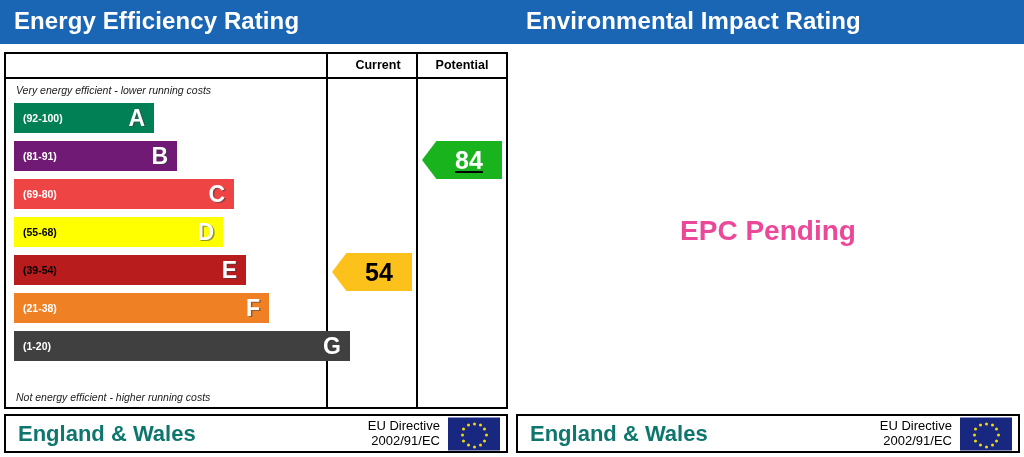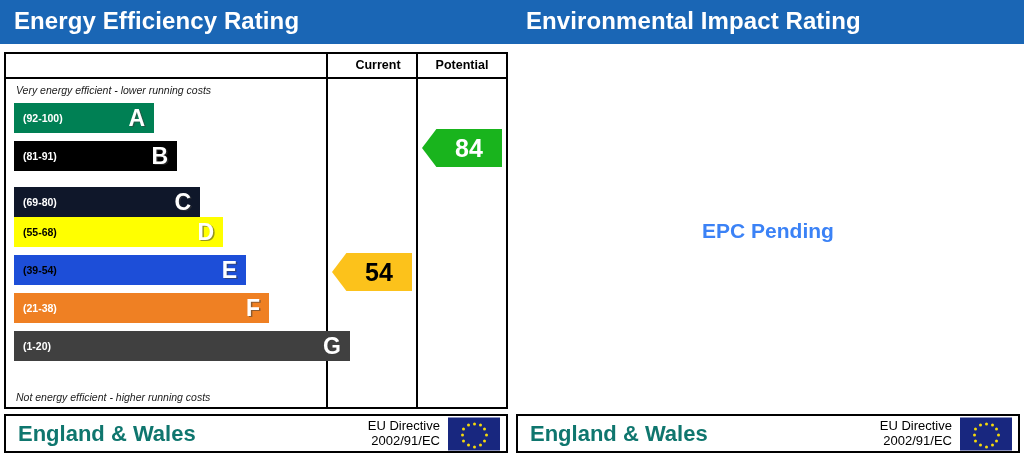--- a/index.html
+++ b/index.html
@@ -181,23 +181,23 @@
     position: absolute;
     left: 4px;
     top: 52px;
     width: 504px;
     height: 357px;
     display: flex;
     align-items: center;
     justify-content: center;
   }
   .pending-text {
-    font-size: 21px;
-    font-weight: bold;
-    color: #3b82f6;
+    font-size: 28px;
+    font-weight: bold;
+    color: #ec4899;
   }
 
   
   .footer {
     position: absolute;
     left: 4px;
     top: 414px;
     width: 504px;
     height: 39px;
     border: 2px solid #000000;
@@ -276,36 +276,36 @@
 
       <div class="bars-area">
 
         <div class="caption caption-top">Very energy efficient - lower running costs</div>
 
         <div class="bar" style="top:24px; width:140px; background:#008054;">
           <span class="bar-range light-range">(92-100)</span>
           <span class="bar-letter">A</span>
         </div>
 
-        <div class="bar" style="top:62px; width:163px; background:#000000;">
+        <div class="bar" style="top:62px; width:163px; background:#701a75;">
           <span class="bar-range light-range">(81-91)</span>
           <span class="bar-letter">B</span>
         </div>
 
-        <div class="bar" style="top:108px; width:186px; background:#0f172a;">
+        <div class="bar" style="top:100px; width:220px; background:#ef4444;">
           <span class="bar-range light-range">(69-80)</span>
           <span class="bar-letter">C</span>
         </div>
 
         <div class="bar" style="top:138px; width:209px; background:#ffff00;">
           <span class="bar-range dark-range">(55-68)</span>
           <span class="bar-letter">D</span>
         </div>
 
-        <div class="bar" style="top:176px; width:232px; background:#1d4ed8;text-align:right;">
+        <div class="bar" style="top:176px; width:232px; background:#b91c1c;text-align:right;">
           <span class="bar-range dark-range">(39-54)</span>
           <span class="bar-letter">E</span>
         </div>
 
         <div class="bar" style="top:214px; width:255px; background:#ef8023;">
           <span class="bar-range light-range">(21-38)</span>
           <span class="bar-letter">F</span>
         </div>
 
         <div class="bar" style="top:252px; width:336px; background:#404040;">
@@ -313,21 +313,21 @@
           <span class="bar-letter">G</span>
         </div>
 
         <div class="caption caption-bottom">Not energy efficient - higher running costs</div>
       </div>
 
       <div class="arrow arrow-current" style="top:199px;">
         <span class="arrow-value">54</span>
       </div>
 
-      <div class="arrow arrow-potential" style="top:75px;">
+      <div class="arrow arrow-potential" style="top:87px;text-decoration:underline;">
         <span class="arrow-value">84</span>
       </div>
 
     </div>
 
     <div class="footer">
       <div class="footer-region">England &amp; Wales</div>
       <div class="footer-directive">
         <div>EU Directive</div>
         <div>2002/91/EC</div>

